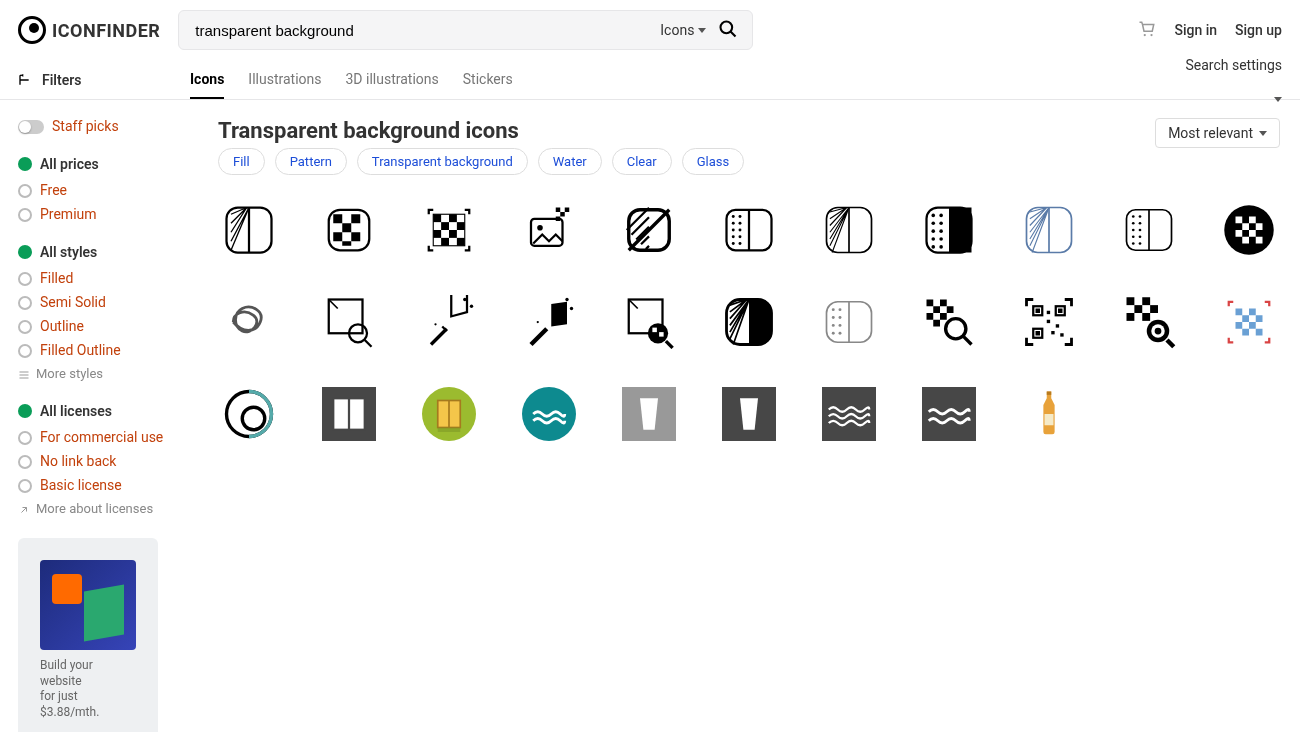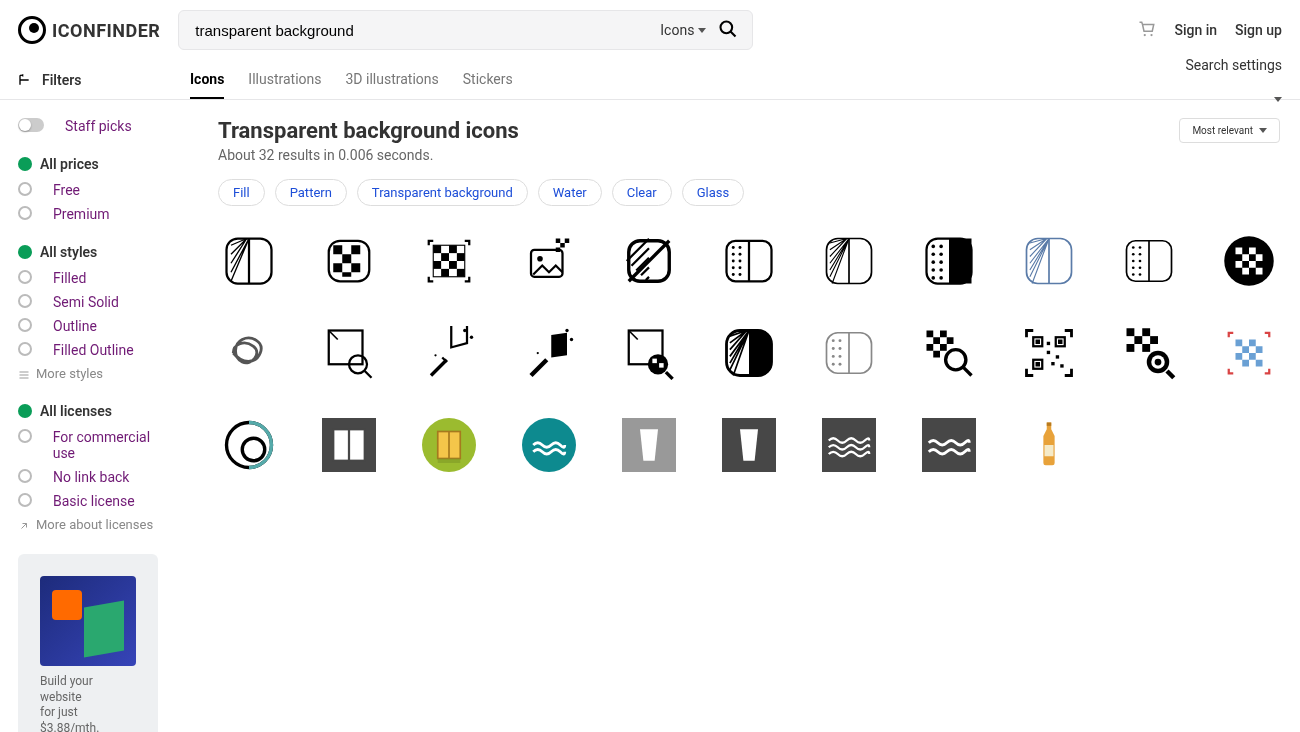--- a/index.html
+++ b/index.html
@@ -19,35 +19,35 @@
 .filters-toggle { display: flex; align-items: center; gap: 8px; font-weight: 600; width: 172px; cursor: pointer; }
 .tabs { display: flex; gap: 24px; }
 .tab { padding: 10px 0; color: #777; cursor: pointer; font-size: 14px; }
 .tab.active { color: #000; font-weight: 700; border-bottom: 2px solid #000; }
 .search-settings { margin-left: auto; display: flex; align-items: flex-end; gap: 24px; cursor: pointer; flex-direction: column; }
 .main { display: flex; }
 .sidebar { width: 190px; padding: 18px; flex-shrink: 0; }
 .filter-group { margin-bottom: 22px; }
 .filter-head { display: flex; align-items: center; gap: 8px; font-weight: 600; margin-bottom: 10px; cursor: pointer; }
 .dot-green { width: 14px; height: 14px; border-radius: 50%; background: #0a9d58; display: inline-block; }
-.filter-item { display: flex; align-items: flex-start; gap: 21px; margin-bottom: 8px; color: #701a75; cursor: pointer; }
+.filter-item { display: flex; align-items: flex-end; gap: 8px; margin-bottom: 8px; color: #c2410c; cursor: pointer; }
 .radio { width: 14px; height: 14px; border: 2px solid #bbb; border-radius: 50%; display: inline-block; }
 .toggle { width: 26px; height: 14px; background: #ccc; border-radius: 8px; position: relative; }
 .toggle::after { content: ""; position: absolute; width: 12px; height: 12px; background: #fff; border-radius: 50%; top: 1px; left: 1px; box-shadow: 0 1px 2px rgba(0,0,0,0.3); }
 .more-link { color: #888; font-size: 13px; display: flex; align-items: flex-end; gap: 6px; cursor: pointer; }
 .promo { background: #eef0f2; border-radius: 6px; padding: 22px; width: 140px; }
 .promo-img { width: 100%; height: 90px; background: linear-gradient(135deg,#1d2b7b,#3644b8); border-radius: 4px; margin-bottom: 8px; position: relative; overflow: hidden; }
 .promo-img::before { content: ""; position: absolute; width: 30px; height: 30px; background: #ff6a00; border-radius: 4px; top: 14px; left: 12px; }
 .promo-img::after { content: ""; position: absolute; width: 40px; height: 50px; background: #2aa86f; top: 28px; left: 44px; transform: skewY(-10deg); }
 .promo-text { font-size: 12px; color: #666; line-height: 1.3; }
 .content { flex: 1; padding: 18px 28px; }
 .title-row { display: flex; align-items: flex-start; }
 .page-title { font-size: 22px; font-weight: 700; margin-bottom: 4px; }
 .result-count { color: #666; font-size: 14px; margin-bottom: 16px; }
-.sort-btn { margin-left: auto; border: 1px solid #ddd; border-radius: 4px; padding: 6px 12px; display: flex; align-items: center; gap: 6px; cursor: pointer; font-size: 10px; }
+.sort-btn { margin-left: auto; border: 1px solid #ddd; border-radius: 4px; padding: 6px 12px; display: flex; align-items: center; gap: 6px; cursor: pointer; font-size: 14px; }
 .chips { display: flex; gap: 10px; margin-bottom: 24px; flex-wrap: wrap; }
 .chip { border: 1px solid #ddd; border-radius: 16px; padding: 5px 14px; font-size: 13px; color: #1d4ed8; cursor: pointer; }
 .icon-grid { display: grid; grid-template-columns: repeat(11, 1fr); gap: 30px 38px; max-width: 1070px; }
 .icon-cell { width: 62px; height: 62px; display: flex; align-items: center; justify-content: center; cursor: pointer; }
 .icon-cell svg { width: 54px; height: 54px; }
 .chev { display: inline-block; width: 0; height: 0; border-left: 4px solid transparent; border-right: 4px solid transparent; border-top: 5px solid #555; }
 </style>
 </head>
 <body>
 
@@ -181,21 +181,20 @@
       <div class="promo-text">
         <span>Build your website</span><br><span>for just $3.88/mth.</span>
       </div>
     </div>
   </aside>
 
   <section class="content">
     <div class="title-row">
       <div>
         <h1 class="page-title">Transparent background icons</h1>
-        <div class="result-count">About 32 results in 0.006 seconds.</div>
       </div>
       <div class="sort-btn">
         <span>Most relevant</span>
         <span class="chev"></span>
       </div>
     </div>
 
     <div class="chips">
       <span class="chip">Fill</span>
       <span class="chip">Pattern</span>

